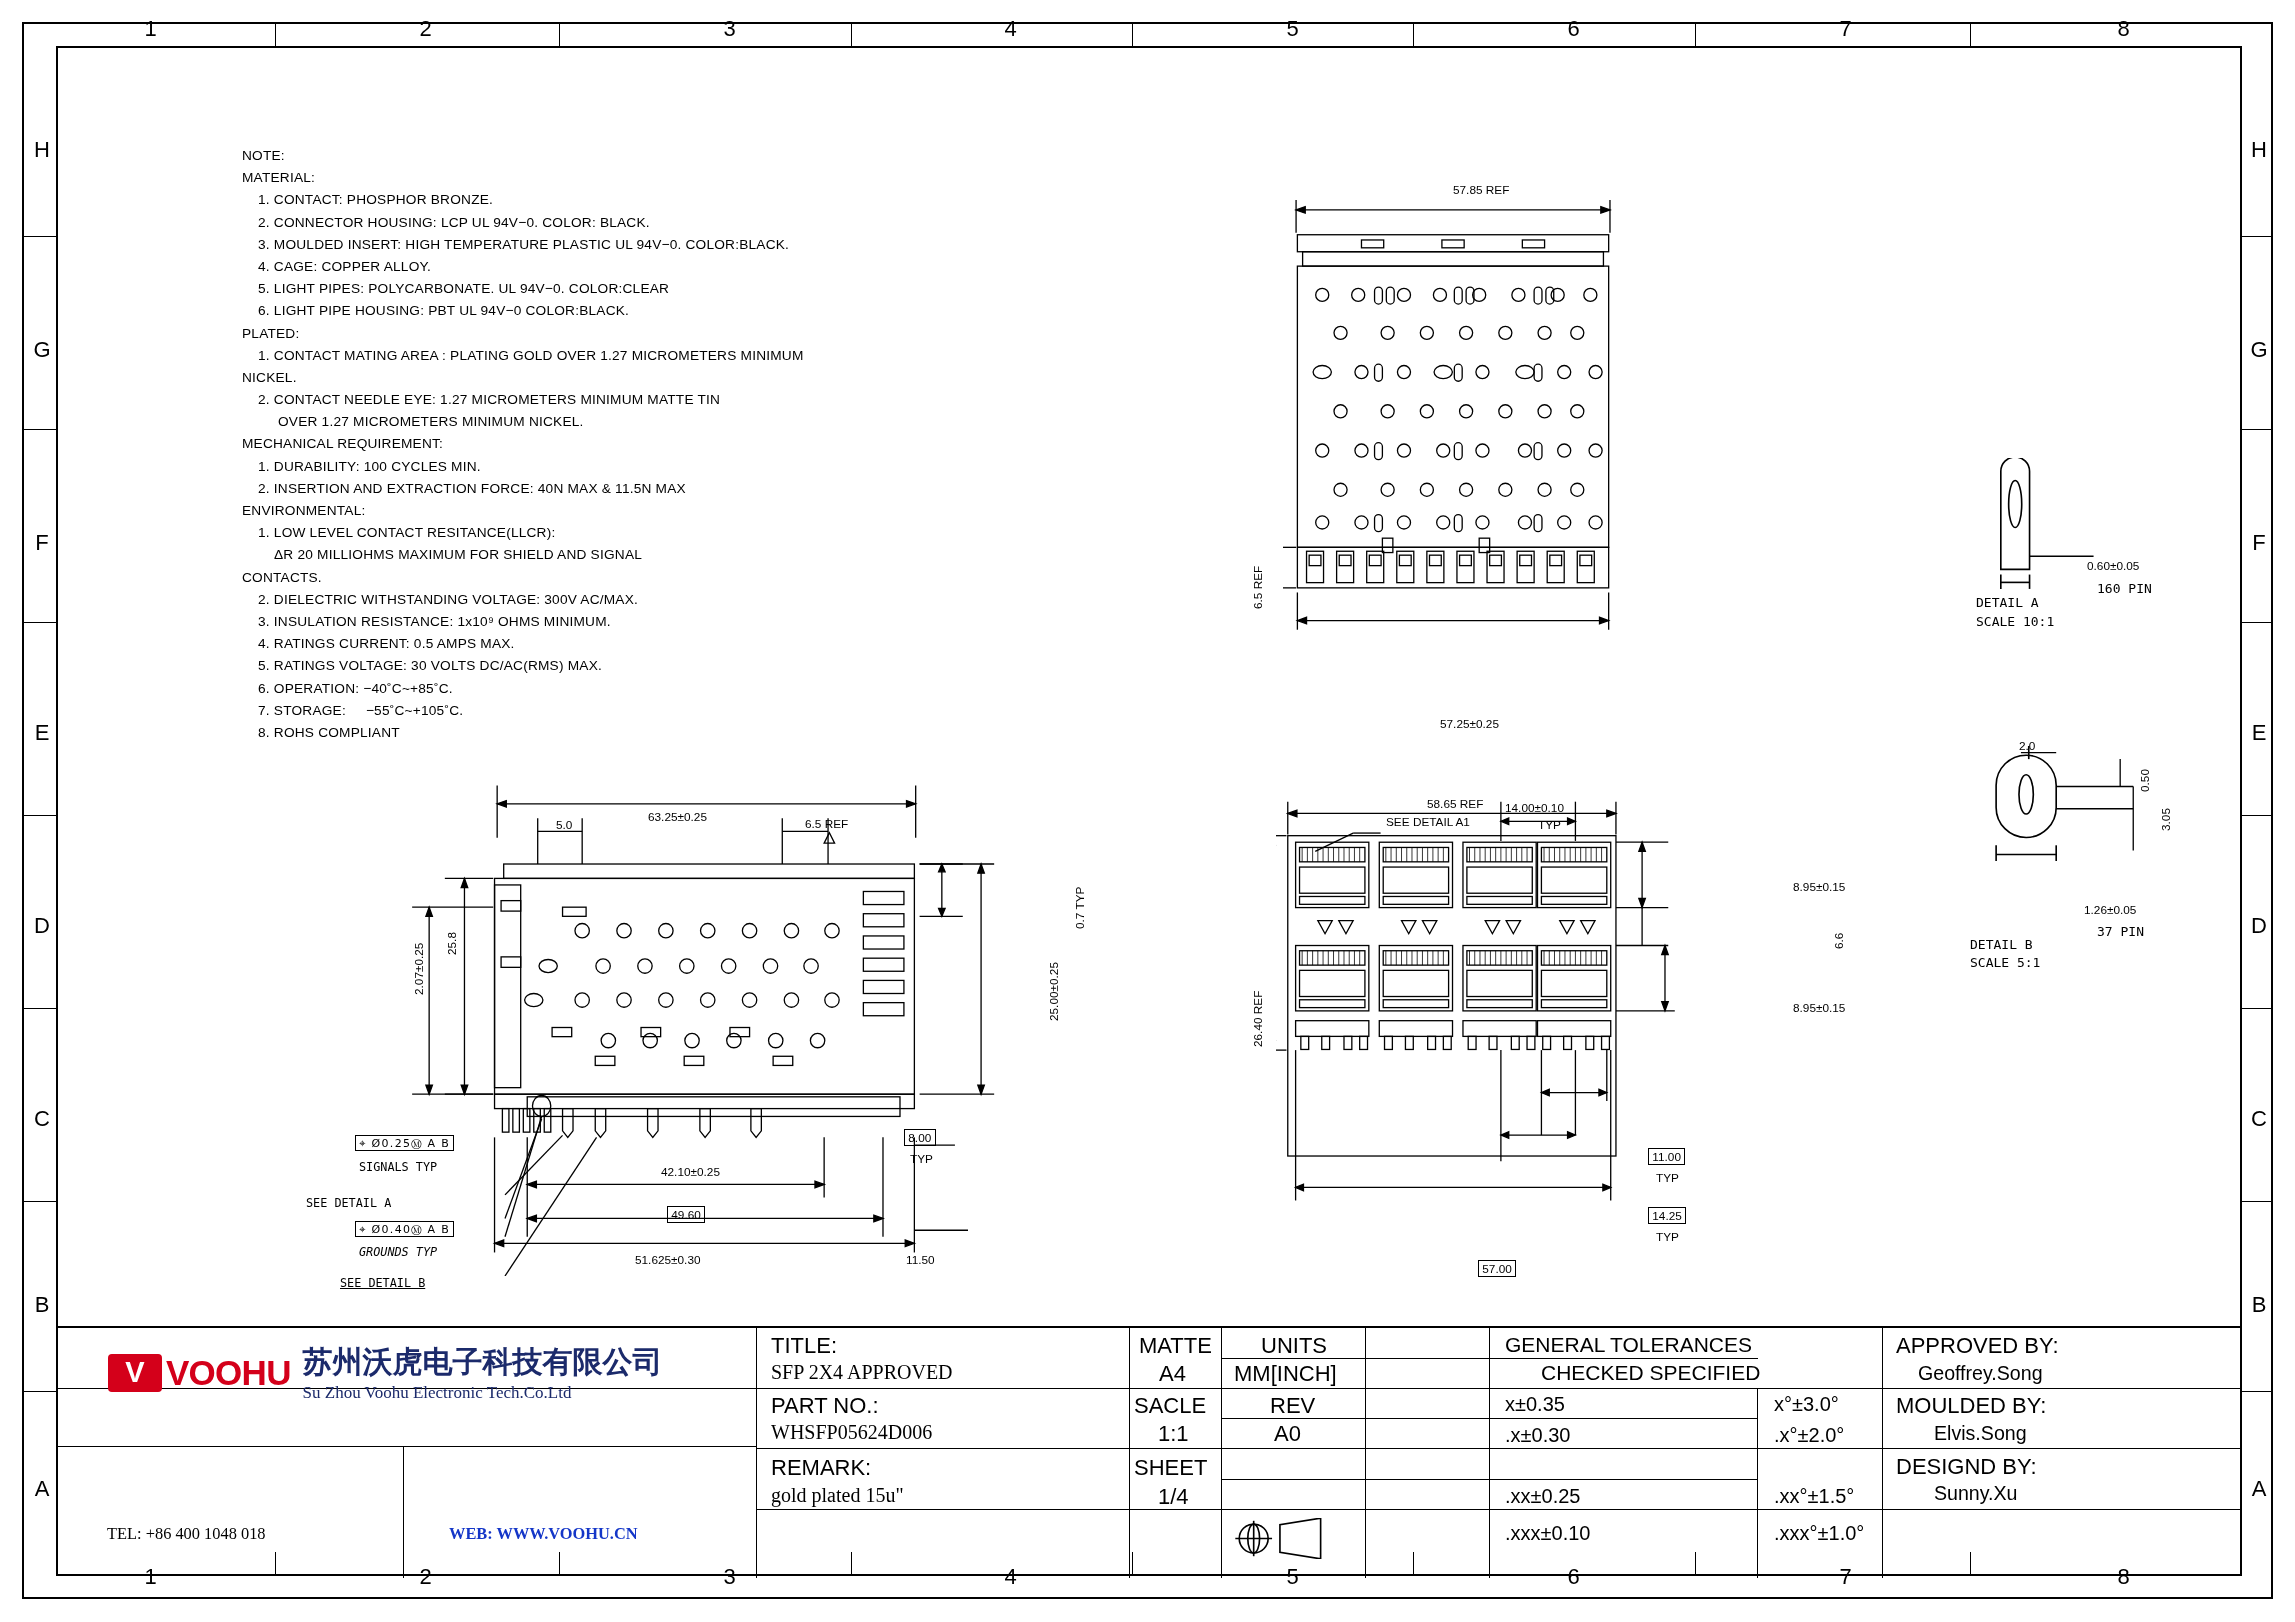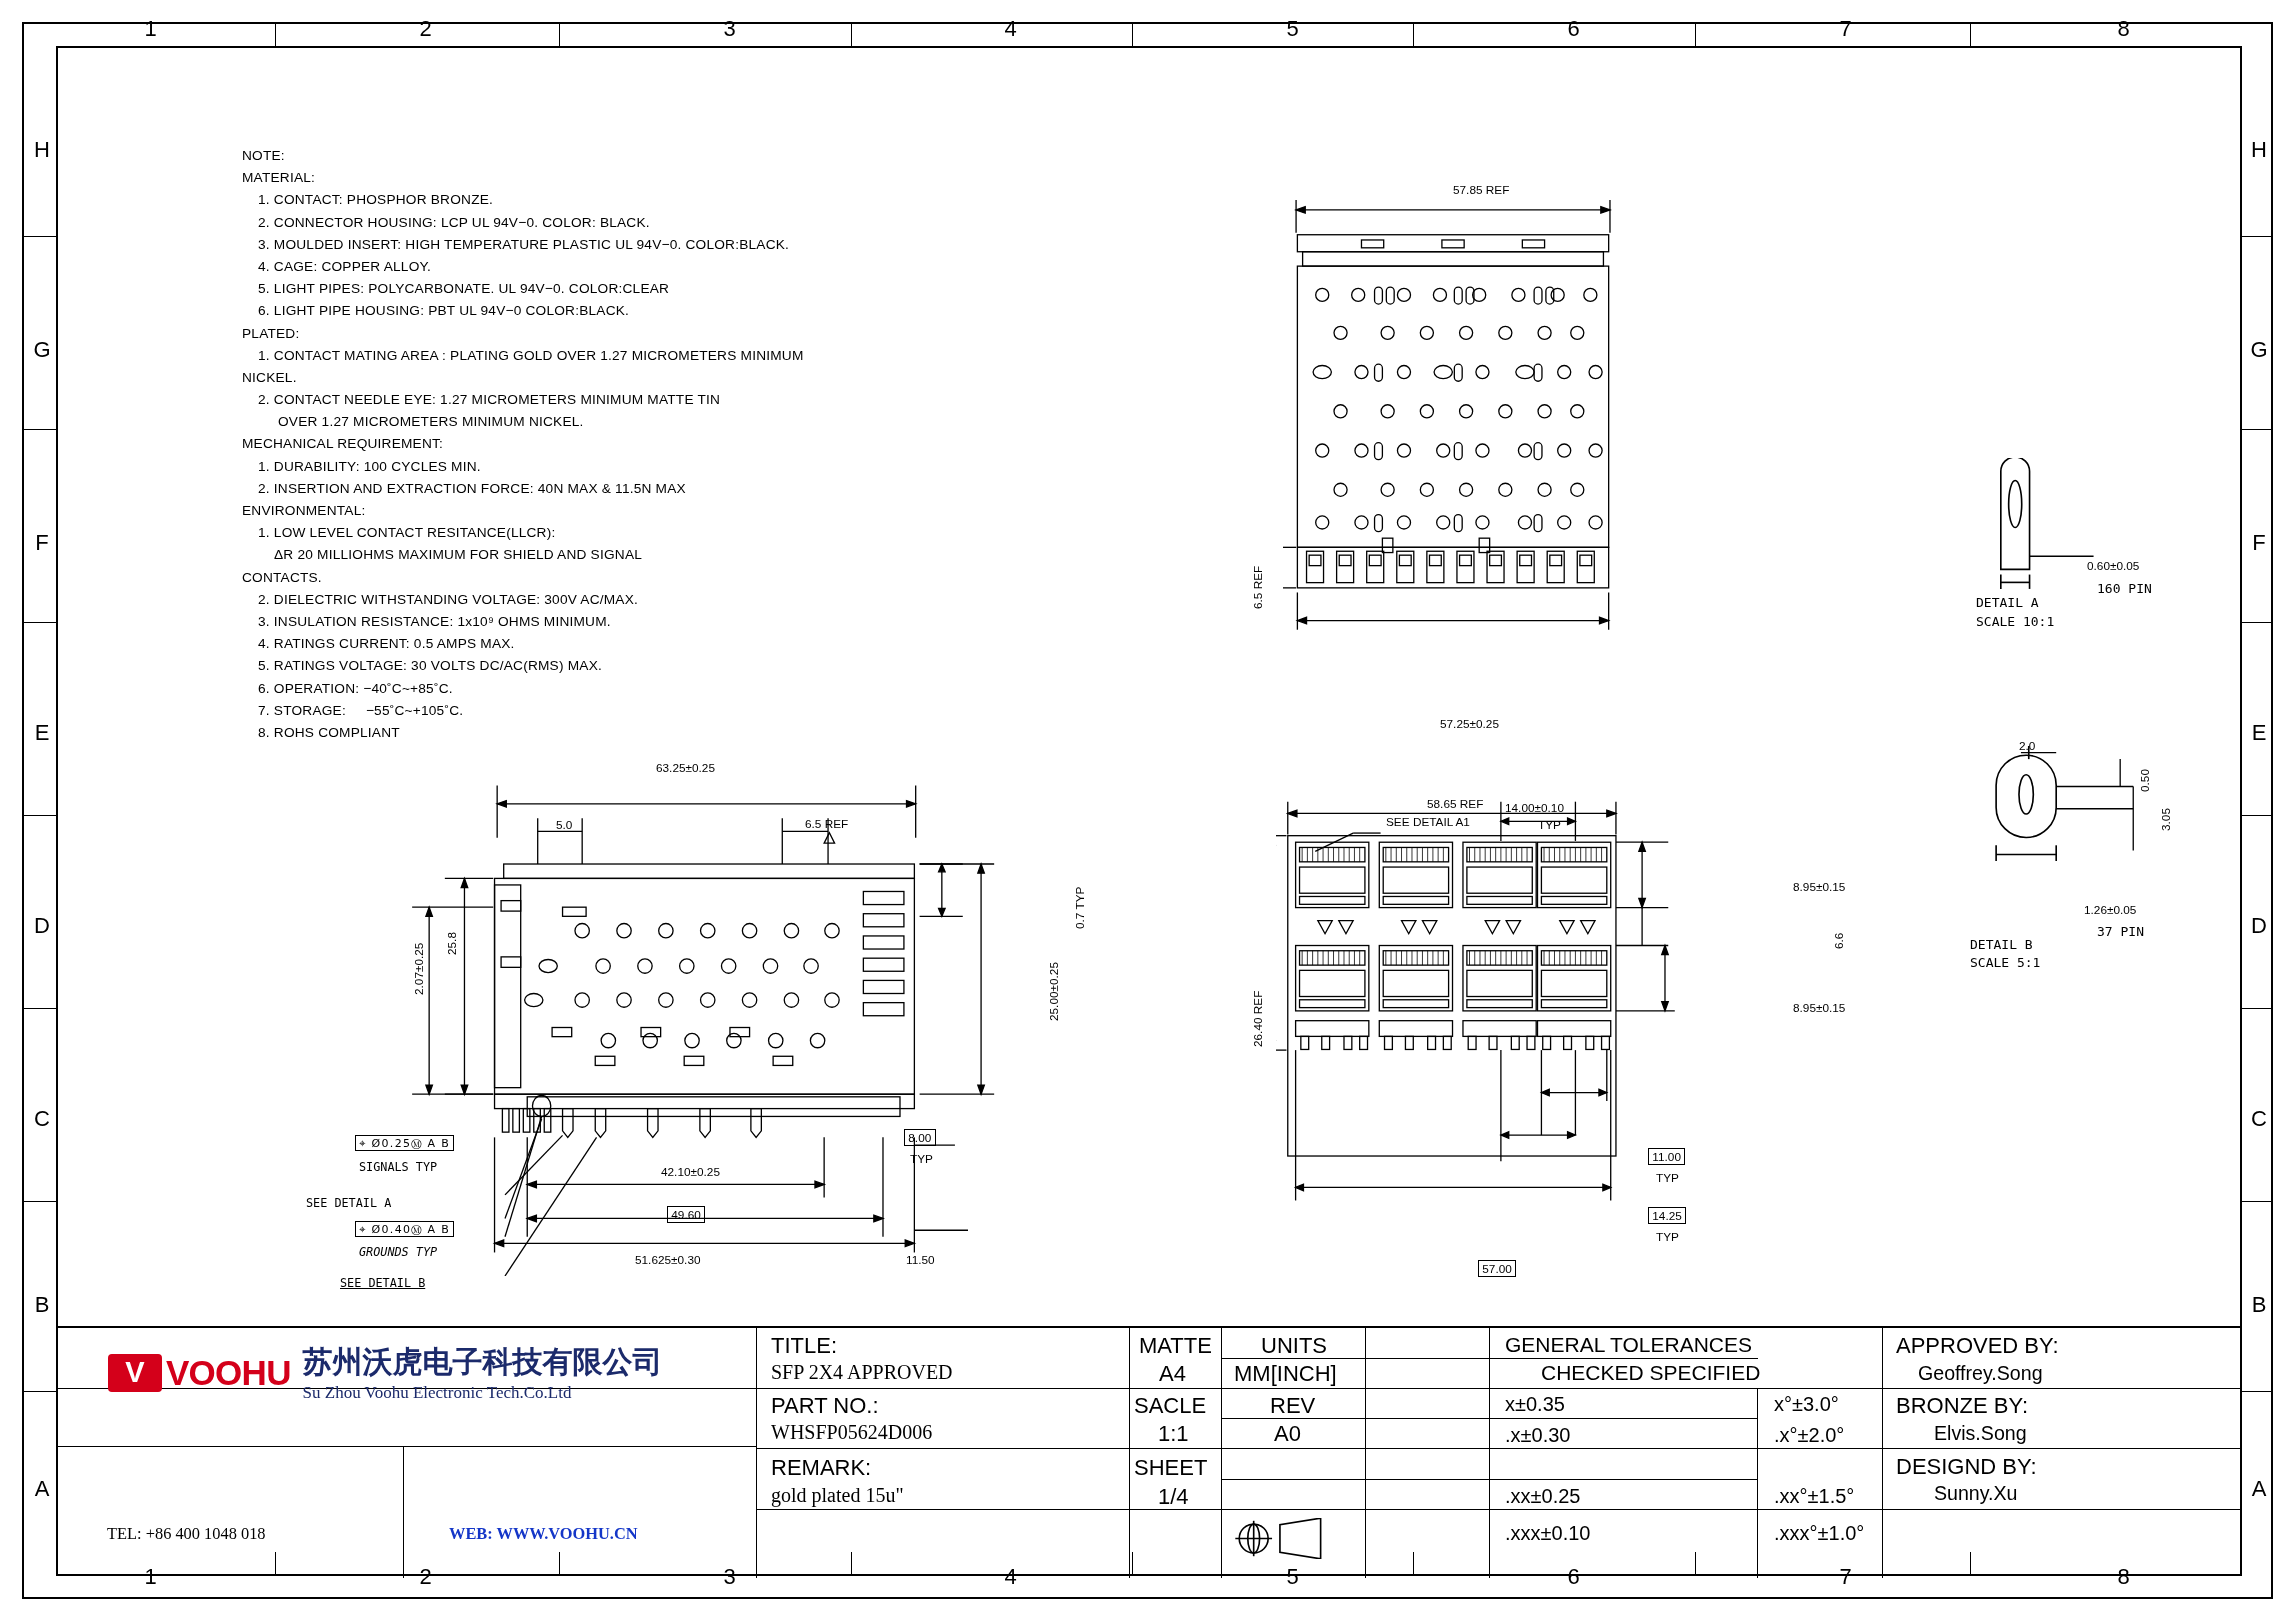--- a/index.html
+++ b/index.html
@@ -663,21 +663,21 @@
 
         <line x1="838" y1="560" x2="900" y2="560"></line>
 
         <line x1="212" y1="636" x2="300" y2="545"></line>
         <line x1="212" y1="700" x2="268" y2="516"></line>
         <line x1="212" y1="760" x2="352" y2="548"></line>
         <line x1="212" y1="672" x2="268" y2="520"></line>
       </g>
     </svg>
   </div>
-  <div class="lbl" style="left:648px;top:761px;margin-left:8px;">63.25±0.25</div>
+  <div class="lbl" style="left:648px;top:810px;">63.25±0.25</div>
   <div class="lbl" style="left:556px;top:818px;">5.0</div>
   <div class="lbl" style="left:805px;top:817px;">6.5 REF</div>
   <div class="lbl vert" style="left:1073px;top:929px;">0.7 TYP</div>
   <div class="lbl vert" style="left:1047px;top:1021px;">25.00±0.25</div>
   <div class="lbl vert" style="left:445px;top:955px;">25.8</div>
   <div class="lbl vert" style="left:412px;top:995px;">2.07±0.25</div>
   <div class="lbl" style="left:661px;top:1165px;">42.10±0.25</div>
   <div class="lbl boxed" style="left:667px;top:1206px;">49.60</div>
   <div class="lbl" style="left:635px;top:1253px;">51.625±0.30</div>
   <div class="lbl" style="left:906px;top:1253px;">11.50</div>
@@ -807,20 +807,20 @@
     <div class="tl" style="left:1449px;top:96px;font-size:20px;">.x±0.30</div>
     <div class="tl" style="left:1718px;top:96px;font-size:20px;">.x°±2.0°</div>
     <div class="tl" style="left:1449px;top:157px;font-size:20px;">.xx±0.25</div>
     <div class="tl" style="left:1718px;top:157px;font-size:20px;">.xx°±1.5°</div>
     <div class="tl" style="left:1449px;top:194px;font-size:20px;">.xxx±0.10</div>
     <div class="tl" style="left:1718px;top:194px;font-size:20px;">.xxx°±1.0°</div>
     <div class="tbline-h" style="left:1433px;top:60px;width:753px;"></div>
 
     <div class="tl tl-big" style="left:1840px;top:5.2px;">APPROVED BY:</div>
     <div class="tl" style="left:1862px;top:34px;font-size:19.6px;">Geoffrey.Song</div>
-    <div class="tl tl-big" style="left:1840px;top:65px;">BRONZE BY:</div>
+    <div class="tl tl-big" style="left:1840px;top:65px;">MOULDED BY:</div>
     <div class="tl" style="left:1878px;top:94px;font-size:19.6px;">Elvis.Song</div>
     <div class="tl tl-big" style="left:1840px;top:126px;">DESIGND BY:</div>
     <div class="tl" style="left:1878px;top:154px;font-size:19.6px;">Sunny.Xu</div>
   </div>
 
 </div>
 
 
 </body></html>

